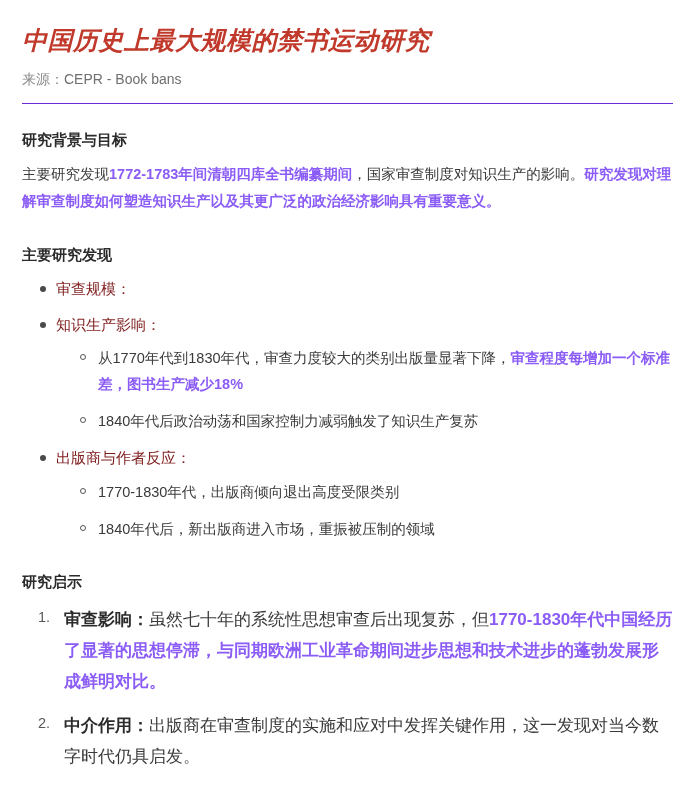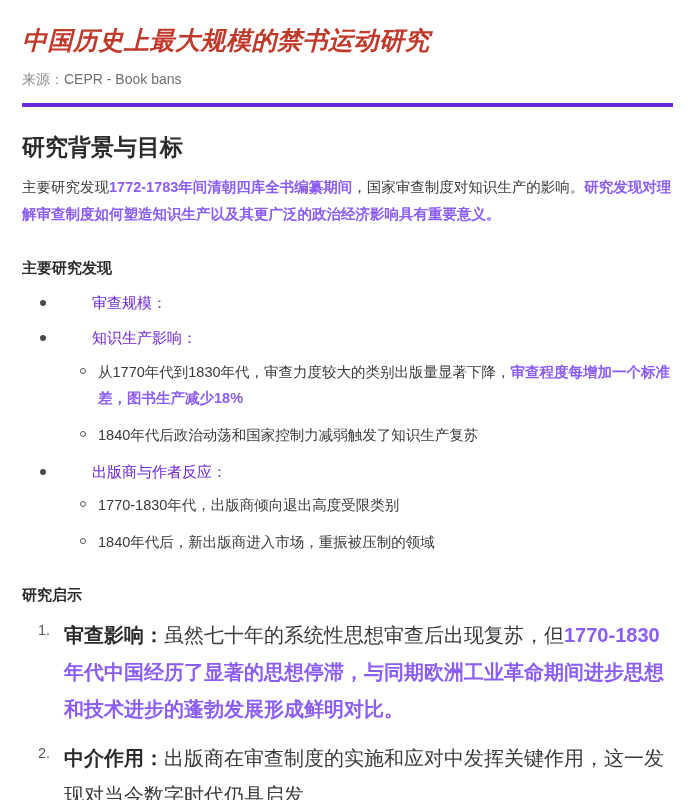--- a/index.html
+++ b/index.html
@@ -26,26 +26,26 @@
     letter-spacing: 0.5px;
     margin: 6px 0 14px 0;
     line-height: 1.3;
     font-style: italic;
   }
   .source-line {
     font-size: 14px;
     color: #7a7a7a;
     margin: 0 0 6px 0;
     padding-bottom: 14px;
-    border-bottom: 4px solid #6d28d9;
+    border-bottom: 1px solid #6d28d9;
   }
   .source-label { color: #8a8a8a; }
   .source-value { color: #6f6f6f; }
   h2.section-title {
-    font-size: 23px;
+    font-size: 15px;
     font-weight: bold;
     color: #2b2b2b;
     margin: 26px 0 12px 0;
     line-height: 1.3;
   }
   h2.section-title.big {
     font-size: 15px;
     margin-top: 30px;
   }
   p.para {
@@ -110,36 +110,35 @@
     list-style: none;
     counter-reset: imp;
     margin: 8px 0 0 0;
     padding: 0 0 0 16px;
   }
   ol.implications > li {
     counter-increment: imp;
     position: relative;
     padding-left: 26px;
     margin-bottom: 12px;
-    font-size: 20px;
+    font-size: 17px;
     line-height: 1.85;
     color: #3a3a3a;
   }
   ol.implications > li::before {
     content: counter(imp) ".";
     position: absolute;
     left: 0;
     top: 0;
     color: #5a5a5a;
     font-size: 14.5px;
   }
   .item-head {
     font-weight: normal;
-    color: #6d28d9;
-    margin-left: 36px;
+    color: #7f1d1d;
   }
   .imp-head {
     font-weight: bold;
     color: #2b2b2b;
   }
 </style>
 </head>
 <body>
 
 <div class="page">

